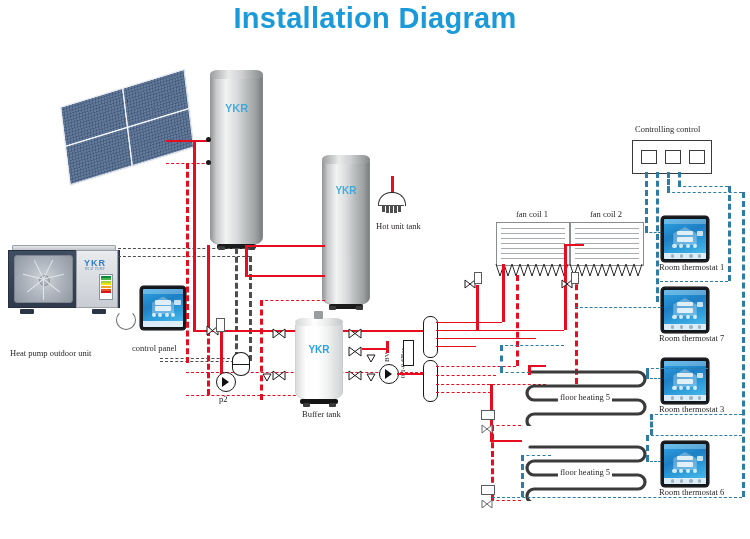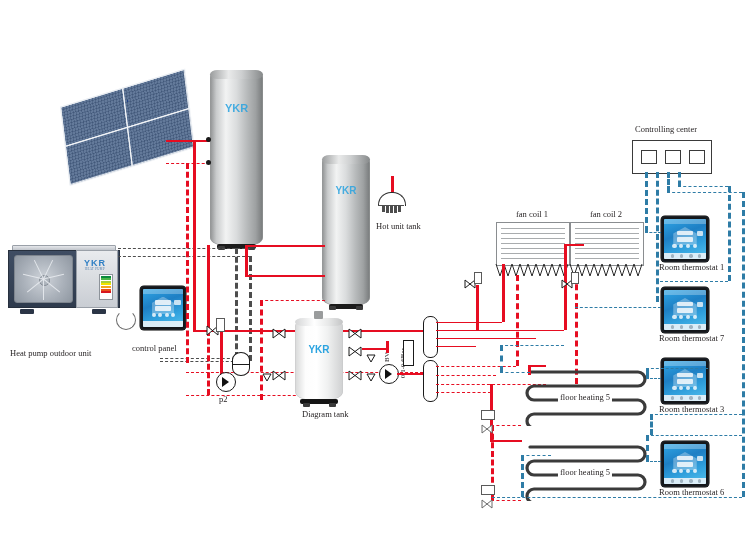--- a/index.html
+++ b/index.html
@@ -124,20 +124,21 @@
   .vessel::after{content:"";position:absolute;left:0;right:0;top:48%;
        border-top:1.2px solid #1a1a1a;}
   .manif{position:absolute;border-radius:7px;background:#fff;border:1.5px solid #1a1a1a;}
   .actu{position:absolute;background:#fff;border:1px solid #5a5a5a;}
 </style>
 </head>
 <body>
 
 <div id="stage">
 
+  <div class="title">Installation Diagram</div>
 
   <div class="solar" style="left:62px;top:88px;width:130px;height:78px;">
     <div class="pnl" style="left:0;top:0;width:64px;height:38px;"></div>
     <div class="pnl" style="left:65px;top:0;width:64px;height:38px;"></div>
     <div class="pnl" style="left:0;top:39px;width:64px;height:38px;"></div>
     <div class="pnl" style="left:65px;top:39px;width:64px;height:38px;"></div>
     <div class="frame"></div>
   </div>
   <div class="pv v1" style="left:127px;top:100px;height:2px;border-color:#20408a"></div>
 
@@ -275,21 +276,21 @@
   </div>
 
   <div class="btank" style="left:295px;top:318px;width:48px;height:82px;">
     <div class="bcap"></div>
     <div class="blogo" style="top:26px;font-size:10px;">YKR</div>
   </div>
   <div class="sym" style="left:314px;top:311px;width:9px;height:8px;background:#9a9c9d;border-radius:1px;"></div>
   <div class="sym" style="left:300px;top:399px;width:38px;height:5px;background:#151515;border-radius:2px;"></div>
   <div class="foot" style="left:303px;top:403px;"></div>
   <div class="foot" style="left:329px;top:403px;"></div>
-  <div class="lbl" style="left:302px;top:409px;">Diagram tank</div>
+  <div class="lbl" style="left:302px;top:409px;">Buffer tank</div>
 
   <div class="sym" style="left:348px;top:325px;width:14px;height:11px;">
     <svg width="14" height="11" viewBox="0 0 14 11">
       <path d="M1,1 L1,10 L13,1 L13,10 Z" fill="#fff" stroke="#1a1a1a" stroke-width="1"></path>
     </svg>
   </div>
   <div class="sym" style="left:348px;top:343px;width:14px;height:11px;">
     <svg width="14" height="11" viewBox="0 0 14 11">
       <path d="M1,1 L1,10 L13,1 L13,10 Z" fill="#fff" stroke="#1a1a1a" stroke-width="1"></path>
     </svg>
@@ -417,21 +418,21 @@
       <path d="M1,1 L1,9 L11,1 L11,9 Z" fill="#fff" stroke="#6a6a6a" stroke-width="1"></path>
     </svg>
   </div>
   <div class="actu" style="left:481px;top:485px;width:12px;height:8px;"></div>
 
   <div class="wbox" style="left:632px;top:140px;width:78px;height:32px;">
     <div class="sq" style="left:8px;top:9px;width:14px;height:12px;"></div>
     <div class="sq" style="left:32px;top:9px;width:14px;height:12px;"></div>
     <div class="sq" style="left:56px;top:9px;width:14px;height:12px;"></div>
   </div>
-  <div class="lbl" style="left:635px;top:124px;">Controlling center</div>
+  <div class="lbl" style="left:635px;top:124px;">Controlling control</div>
 
   <div class="pv blu s1 dshv" style="left:645px;top:172px;height:60px;"></div>
   <div class="pv blu s1 dshv" style="left:656px;top:172px;height:130px;"></div>
   <div class="pv blu s1 dshv" style="left:667px;top:172px;height:20px;"></div>
   <div class="pv blu s1 dshv" style="left:678px;top:172px;height:14px;"></div>
 
   <div class="ph blu s1 dsh" style="left:667px;top:192px;width:75px;"></div>
   <div class="pv blu s1 dshv" style="left:742px;top:192px;height:305px;"></div>
 
   <div class="ph blu s1 dsh" style="left:678px;top:186px;width:50px;"></div>

